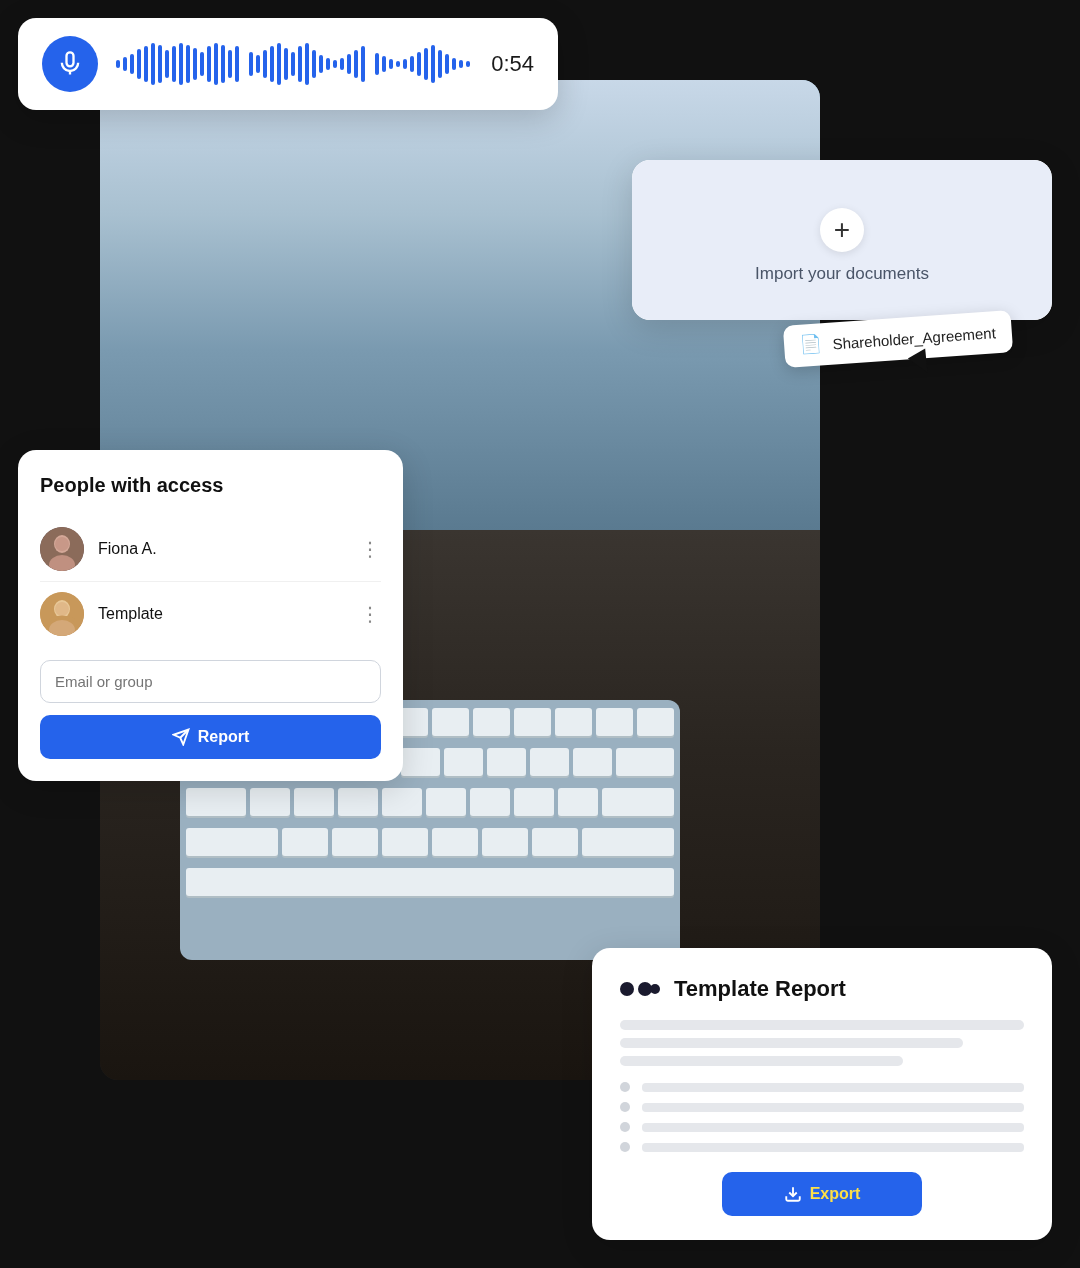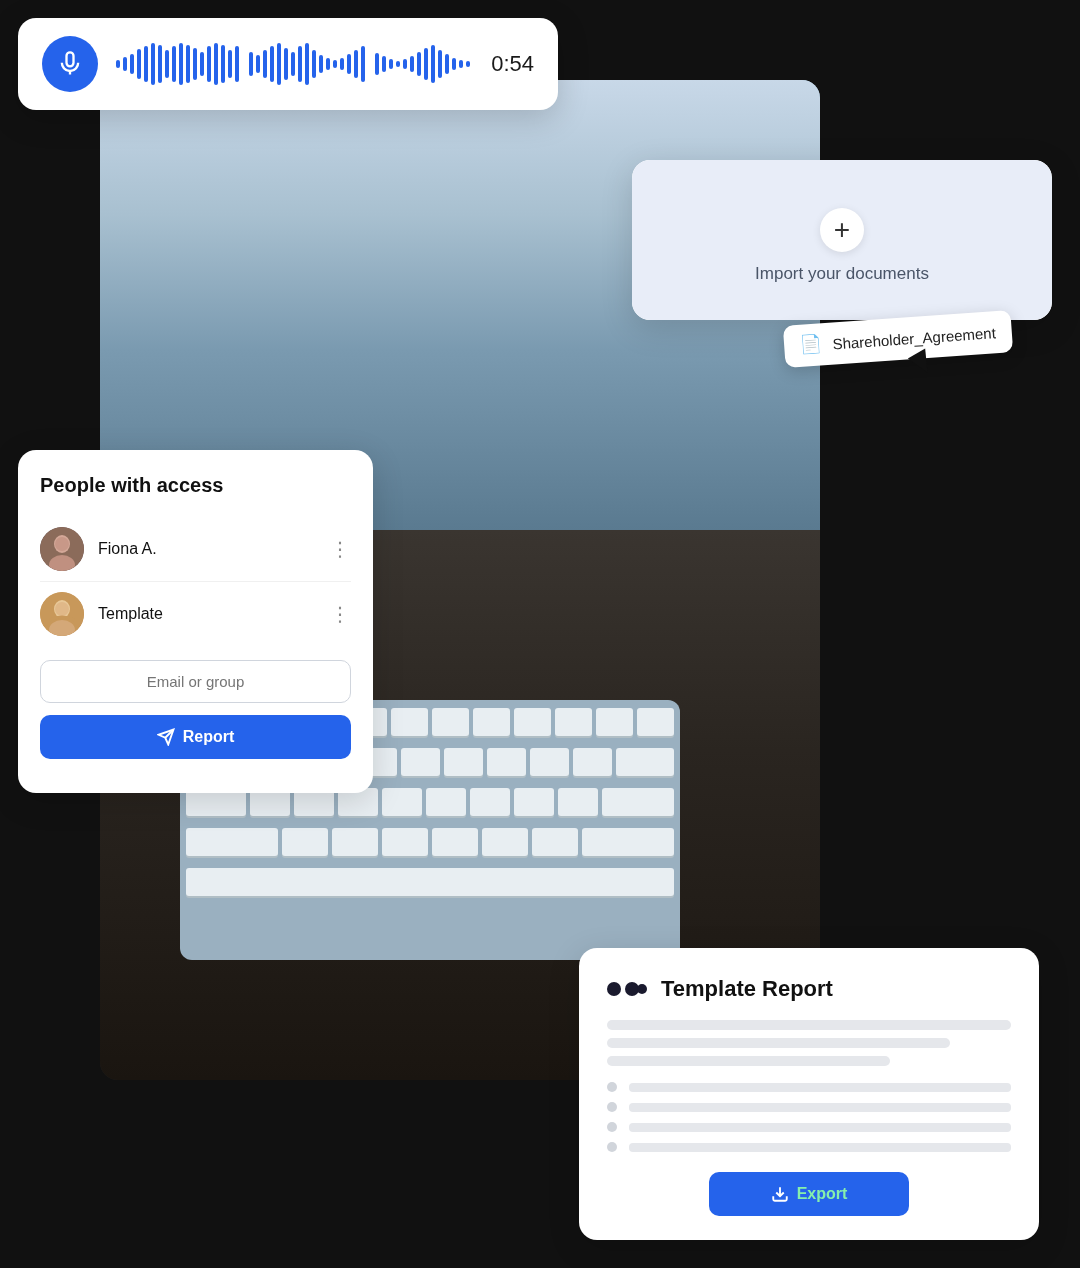--- a/index.html
+++ b/index.html
@@ -197,24 +197,24 @@
       border-right: 10px solid transparent;
       border-top: 22px solid #111;
       transform: rotate(-30deg);
     }
 
     
     .card-people {
       position: absolute;
       top: 450px;
       left: 18px;
-      width: 355px;
+      width: 385px;
       background: #fff;
       border-radius: 18px;
-      padding: 24px 22px 34px;
+      padding: 24px 22px 22px;
       box-shadow: 0 8px 32px rgba(0,0,0,0.15);
       z-index: 10;
     }
 
     .card-people-title {
       font-size: 20px;
       font-weight: 700;
       color: #111;
       margin-bottom: 20px;
     }
@@ -274,21 +274,20 @@
 
     .email-input {
       width: 100%;
       border: 1.5px solid #d0d5dd;
       border-radius: 10px;
       padding: 12px 14px;
       font-size: 15px;
       color: #aaa;
       margin-top: 14px;
       outline: none;
-      text-align: center;
     }
 
     .invite-button {
       width: 100%;
       background: #2563eb;
       color: #fff;
       border: none;
       border-radius: 10px;
       padding: 13px;
       font-size: 16px;
@@ -298,21 +297,21 @@
       display: flex;
       align-items: center;
       justify-content: center;
       gap: 8px;
     }
 
     
     .card-template {
       position: absolute;
       bottom: 28px;
-      right: 41px;
+      right: 28px;
       width: 460px;
       background: #fff;
       border-radius: 18px;
       padding: 28px 28px 24px;
       box-shadow: 0 8px 32px rgba(0,0,0,0.15);
       z-index: 10;
     }
 
     .template-header {
       display: flex;
@@ -395,21 +394,21 @@
       border-radius: 4px;
       flex: 1;
     }
 
     .export-button {
       display: block;
       width: 100%;
       max-width: 200px;
       margin: 2px auto 0;
       background: #2563eb;
-      color: #86efac;
+      color: #fde047;
       border: none;
       border-radius: 10px;
       padding: 13px 24px;
       font-size: 16px;
       font-weight: 600;
       cursor: pointer;
       display: flex;
       align-items: center;
       justify-content: center;
       gap: 8px;

